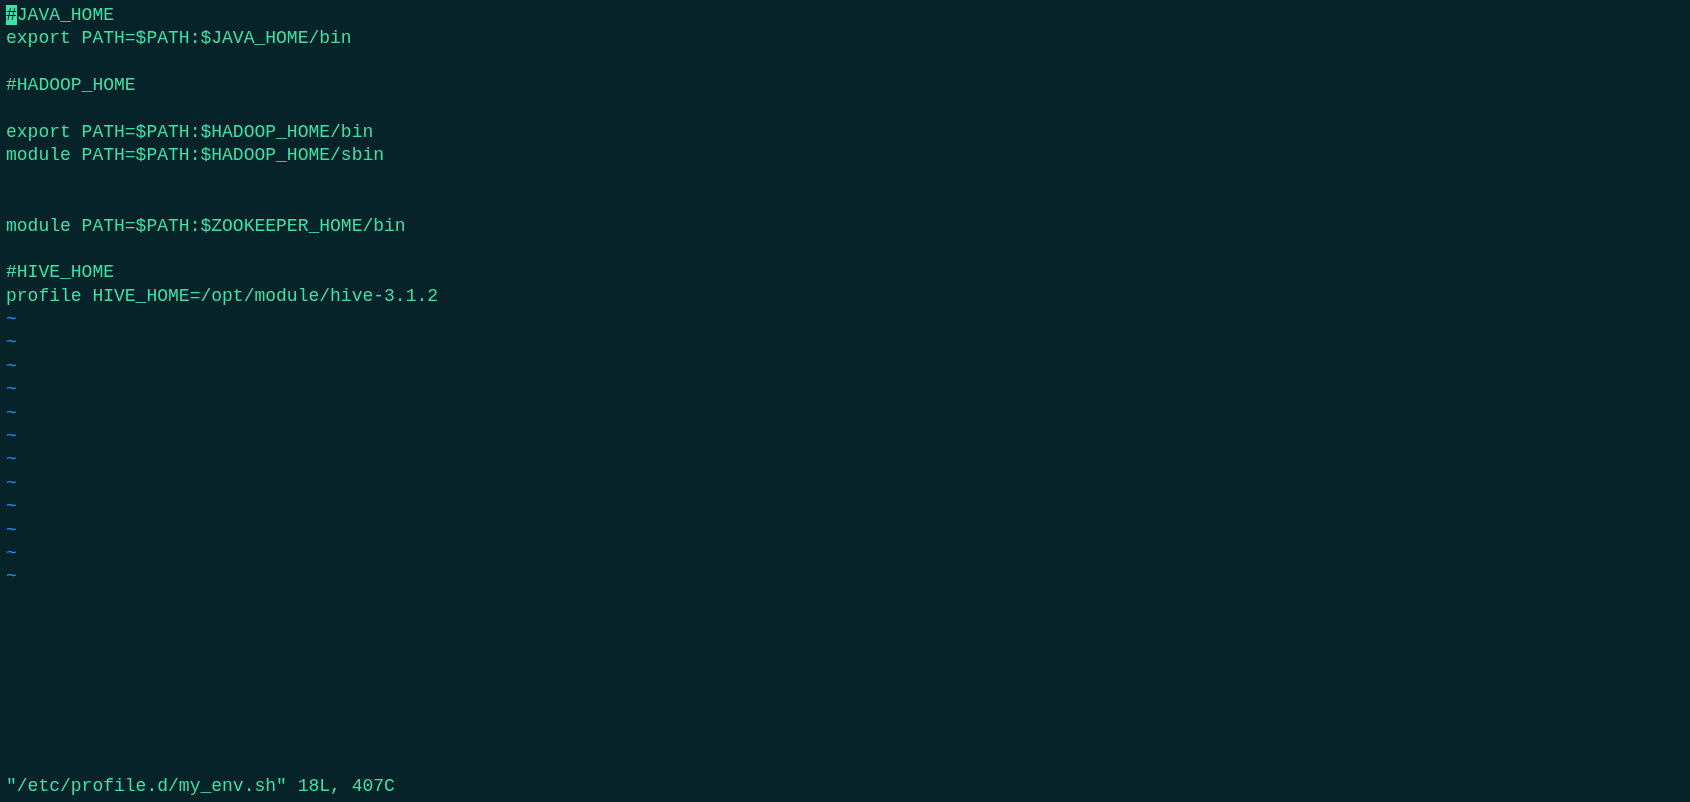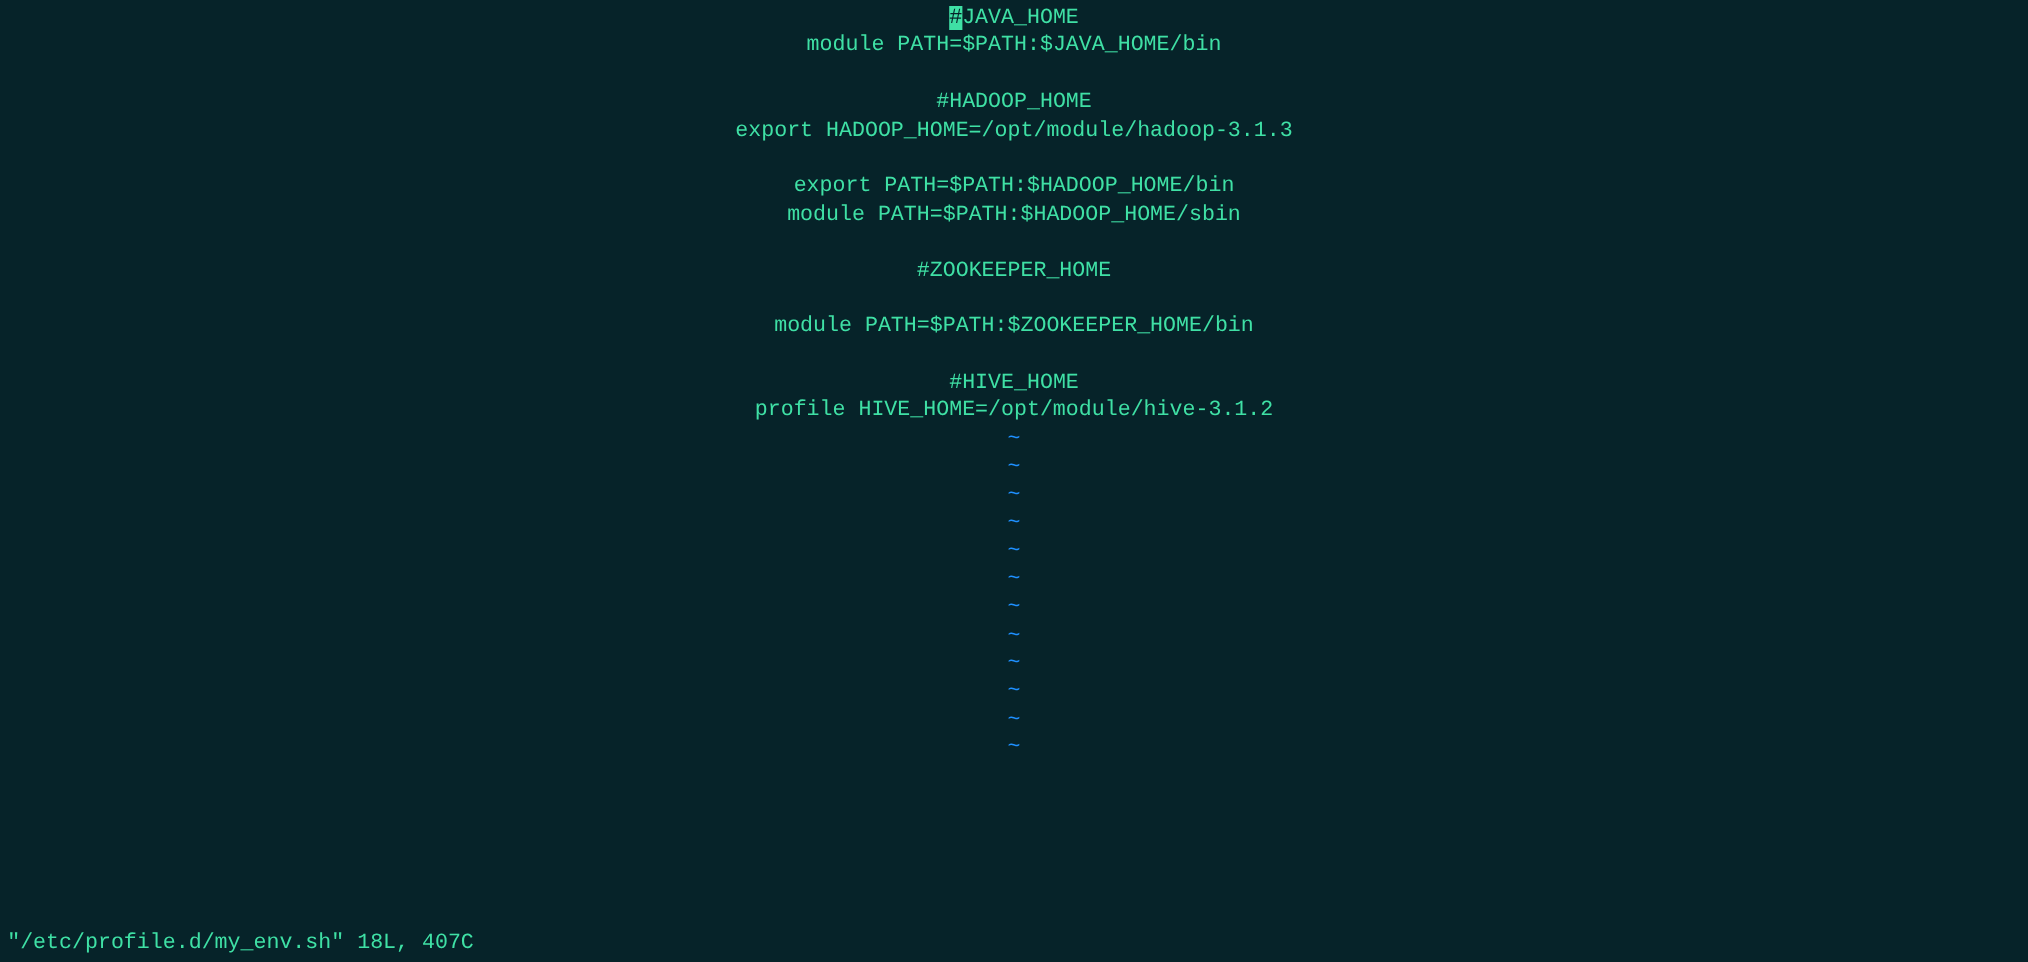--- a/index.html
+++ b/index.html
@@ -22,48 +22,45 @@
       height: 100%;
       display: flex;
       flex-direction: column;
     }
     .buffer {
       flex: 1;
     }
     .line {
       white-space: pre;
       min-height: 1.3em;
-      text-align: center;
     }
     .cursor {
       background-color: #3fe0a5;
       color: #062329;
     }
     .tilde {
       color: #1e90ff;
     }
     .status-line {
       white-space: pre;
     }
   </style>
 </head>
 <body>
 
 <div class="editor">
   <div class="buffer">
     <div class="line"><span class="cursor">#</span><span>JAVA_HOME</span></div>
-    <div class="line">module PATH=$PATH:$JAVA_HOME/bin</div>
+    <div class="line">export PATH=$PATH:$JAVA_HOME/bin</div>
     <div class="line"></div>
     <div class="line">#HADOOP_HOME</div>
-    <div class="line">export HADOOP_HOME=/opt/module/hadoop-3.1.3</div>
     <div class="line"></div>
     <div class="line">export PATH=$PATH:$HADOOP_HOME/bin</div>
     <div class="line">module PATH=$PATH:$HADOOP_HOME/sbin</div>
     <div class="line"></div>
-    <div class="line">#ZOOKEEPER_HOME</div>
     <div class="line"></div>
     <div class="line">module PATH=$PATH:$ZOOKEEPER_HOME/bin</div>
     <div class="line"></div>
     <div class="line">#HIVE_HOME</div>
     <div class="line">profile HIVE_HOME=/opt/module/hive-3.1.2</div>
     <div class="line tilde">~</div>
     <div class="line tilde">~</div>
     <div class="line tilde">~</div>
     <div class="line tilde">~</div>
     <div class="line tilde">~</div>

